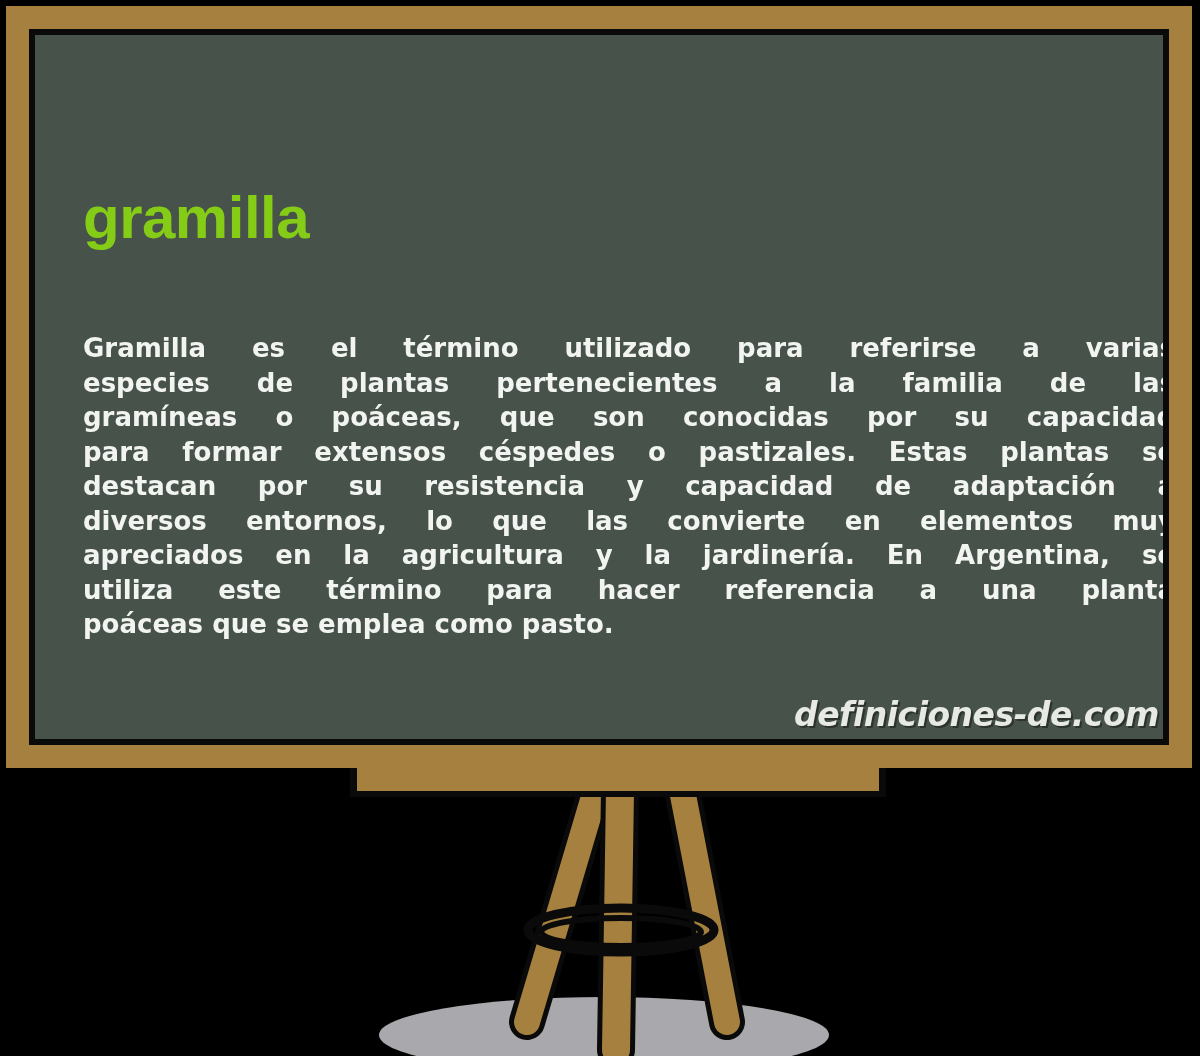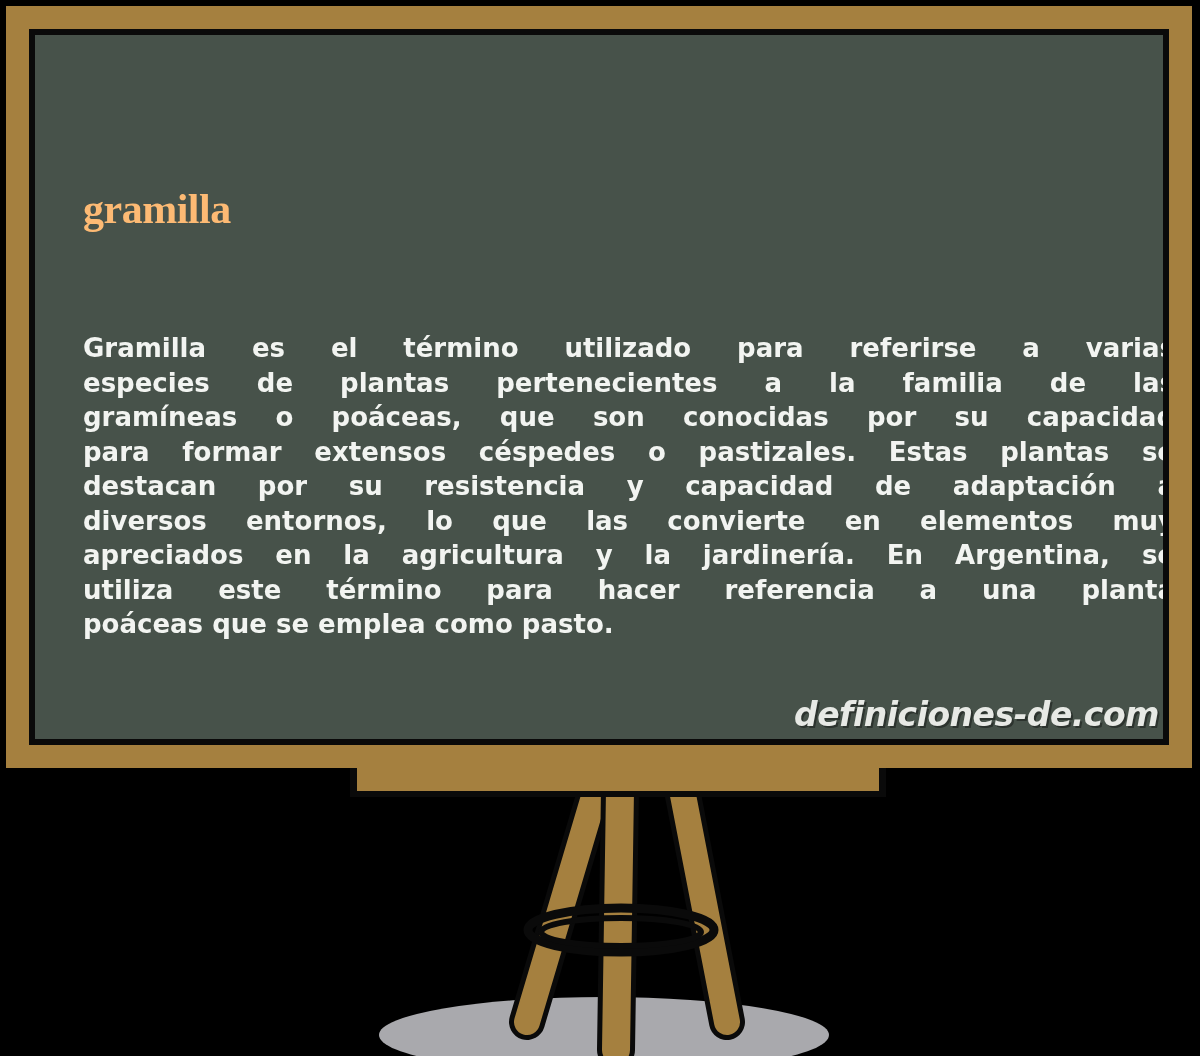--- a/index.html
+++ b/index.html
@@ -56,25 +56,25 @@
     bottom: 29px;
     background: #47524a;
     overflow: hidden;
   }
 
   
   .board-title {
     position: absolute;
     left: 48px;
     top: 153px;
-    font-family: Liberation Serif, serif;
+    font-family: Liberation Sans, sans-serif;
     font-weight: bold;
-    font-size: 42px;
+    font-size: 60px;
     line-height: 1;
-    color: #fdba74;
+    color: #84cc16;
     letter-spacing: -0.5px;
     white-space: nowrap;
   }
 
   .board-body {
     position: absolute;
     left: 48px;
     top: 296px;
     width: 1092px;
     font-family: "DejaVu Sans", sans-serif;

